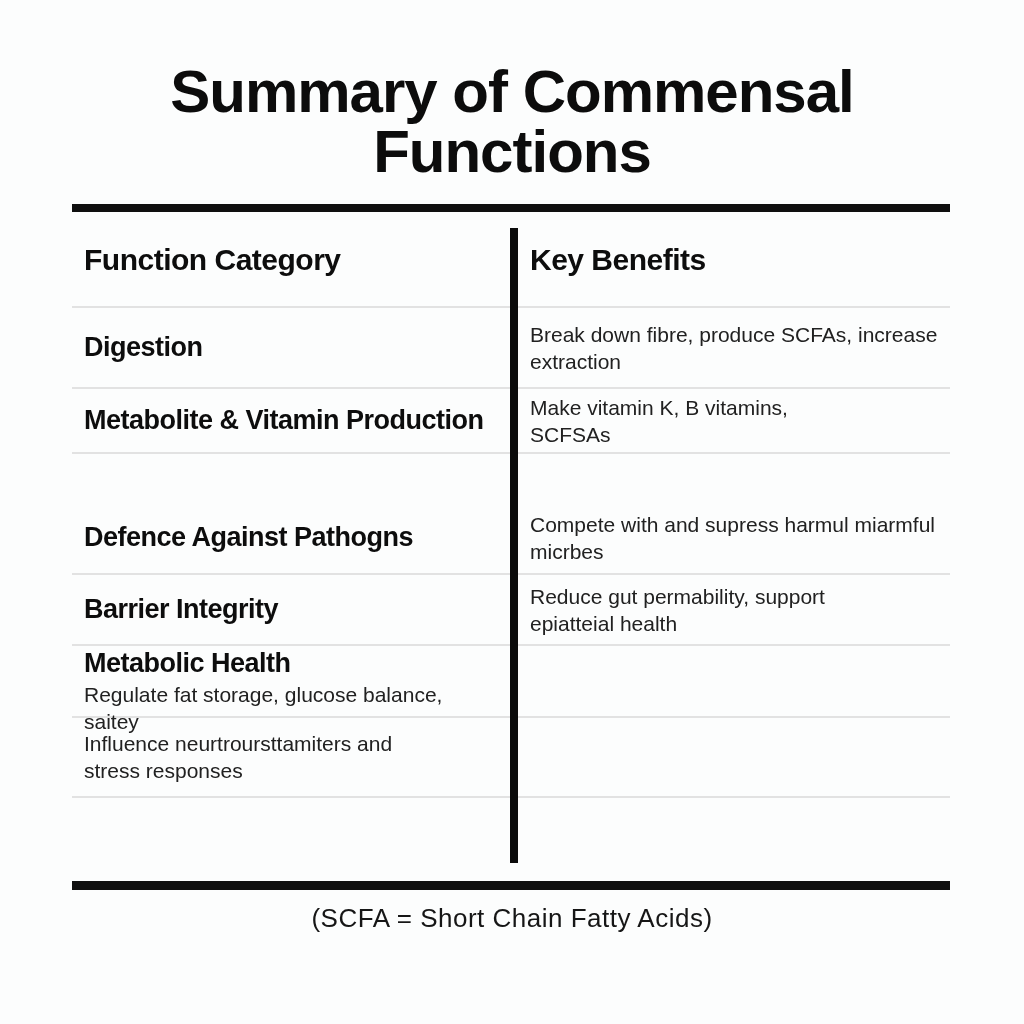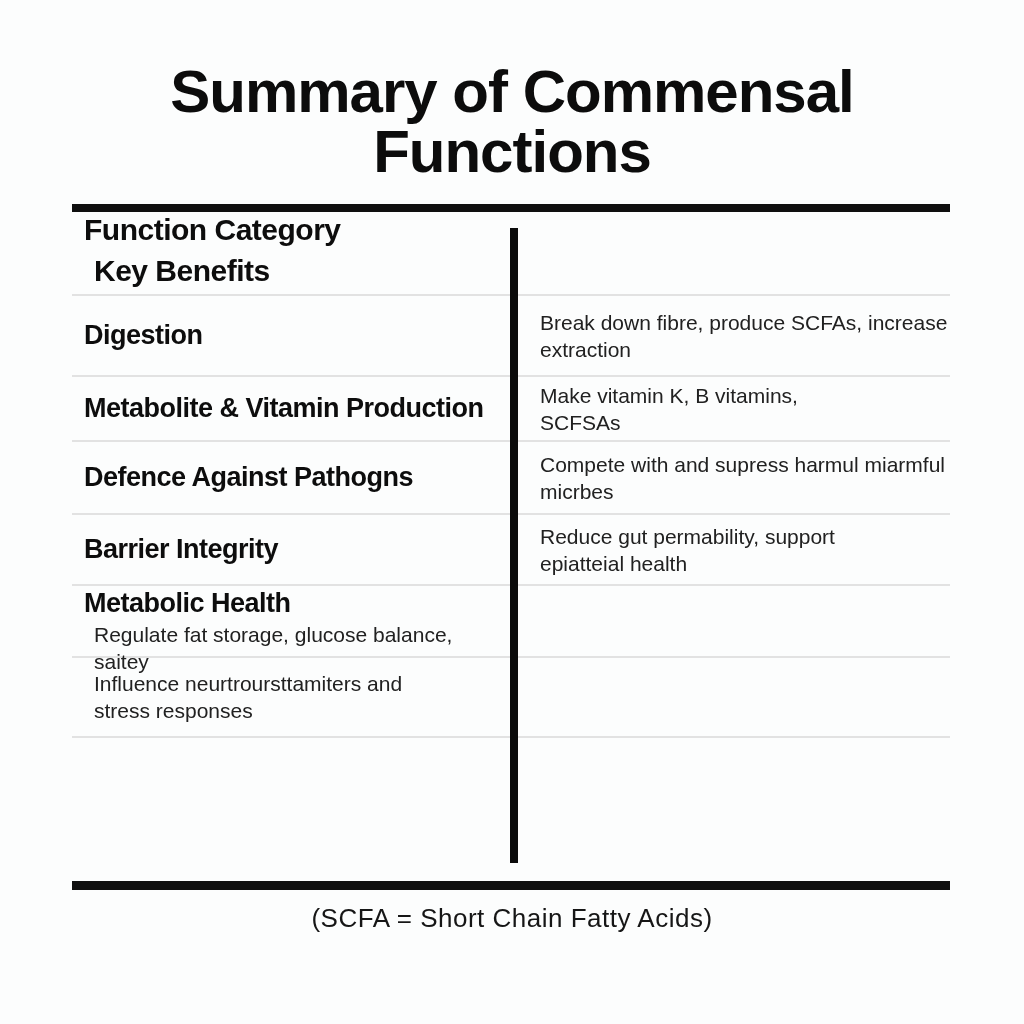--- a/index.html
+++ b/index.html
@@ -49,46 +49,46 @@
     position: absolute;
     left: 72px;
     top: 212px;
     width: 878px;
   }
   .row {
     display: flex;
     box-sizing: border-box;
     border-bottom: 2px solid #e2e2e2;
   }
-  .row.header  { height: 84px; flex-direction: column; }
+  .row.header  { height: 96px; }
   .row.r1 { height: 81px; }
   .row.r2 { height: 65px; }
   .row.r3 { height: 81px; }
-  .row.r4 { height: 73px; }
+  .row.r4 { height: 73px; margin-top: 48px; }
   .row.r5 { height: 71px; }
   .row.r6 { height: 72px; flex-direction: column; }
   .row.r7 { height: 80px; border-bottom: 2px solid #e2e2e2; }
   .cell {
     display: flex;
     align-items: center;
     box-sizing: border-box;
   }
   .cell.left {
     width: 446px;
     padding-left: 12px;
     padding-right: 14px;
     font-weight: bold;
     font-size: 27px;
     line-height: 35px;
     letter-spacing: -0.5px;
     color: #0d0d0d;
   }
   .cell.right {
     flex: 1;
-    padding-left: 22px;
+    padding-left: 12px;
     font-size: 21px;
     line-height: 27px;
     color: #212121;
     white-space: pre;
     overflow: visible;
   }
   .row.header .cell.left,
   .row.header .cell.right {
     font-weight: bold;
     font-size: 30px;

